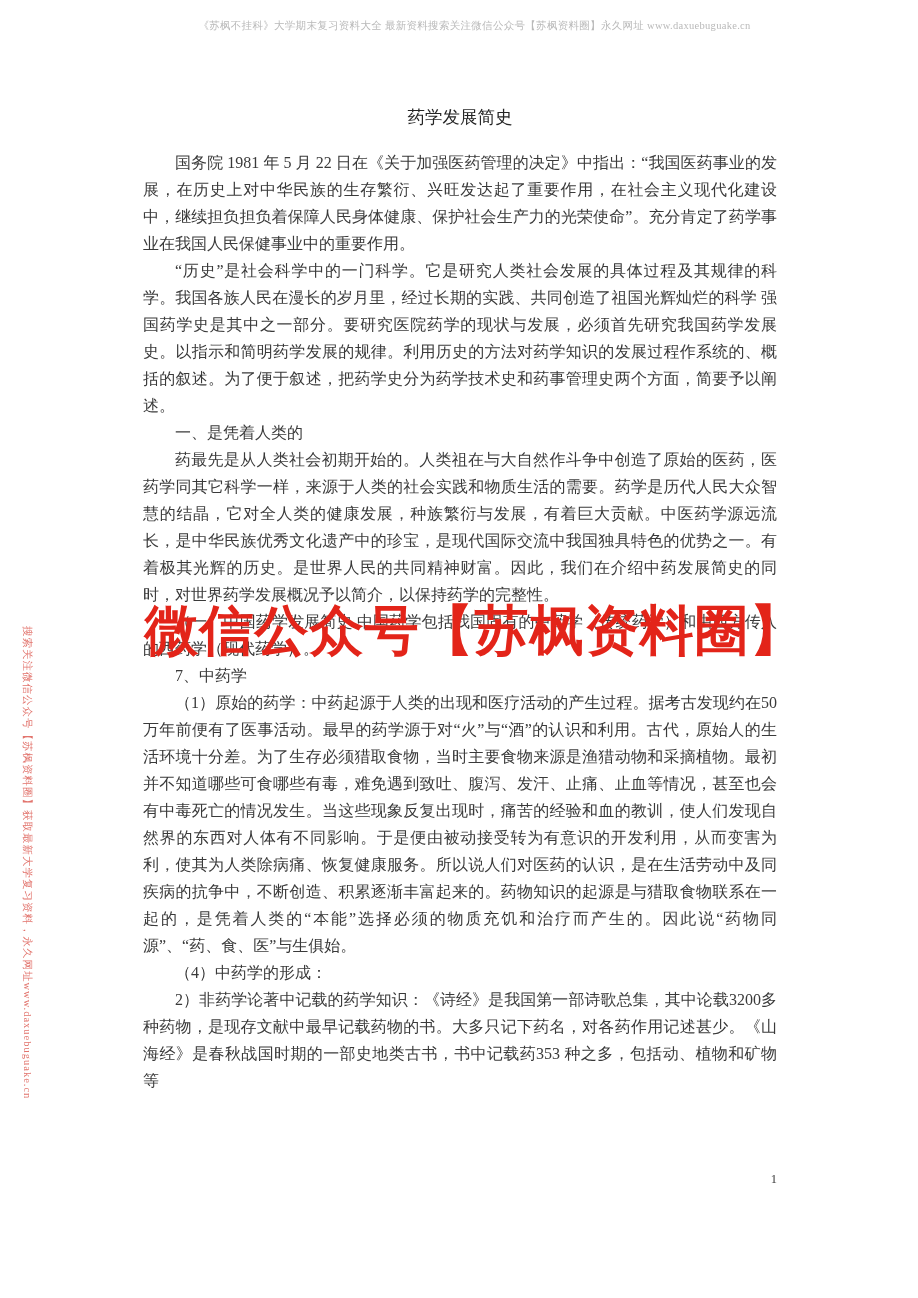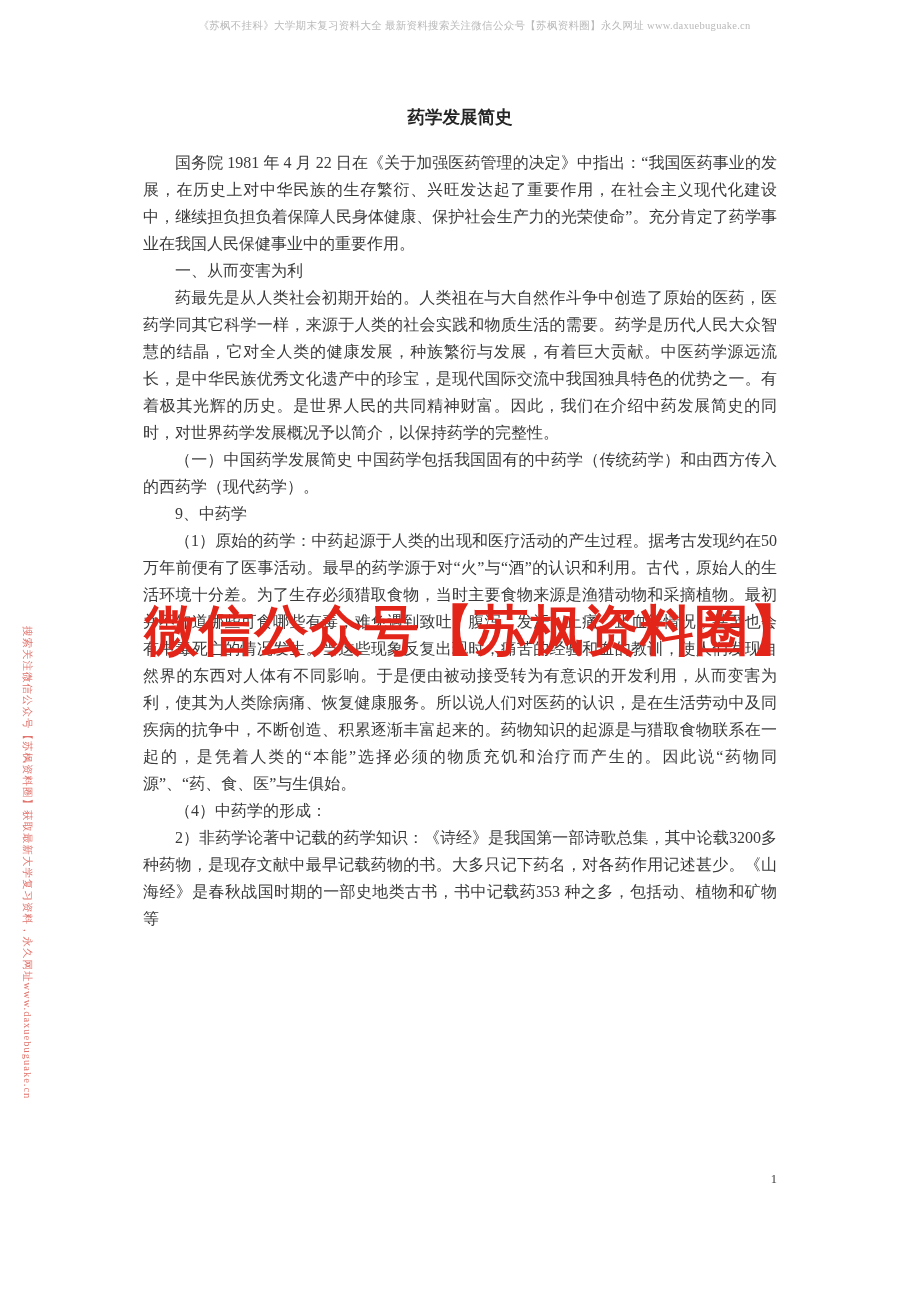--- a/index.html
+++ b/index.html
@@ -34,21 +34,21 @@
     width: 634px;
     color: #3a3a3a;
     font-size: 16px;
     line-height: 27px;
     text-align: justify;
   }
   .doc-title {
     margin: 0 0 18px 0;
     text-align: center;
     font-size: 17.5px;
-    font-weight: bold;
+    font-weight: normal;
     color: #252525;
     line-height: 27px;
   }
   .content p {
     margin: 0;
     text-indent: 2em;
   }
   .watermark-center {
     position: absolute;
     top: 598px;
@@ -86,25 +86,26 @@
 </style>
 </head>
 <body>
 
 <div class="page">
 
   <div class="header-line">《苏枫不挂科》大学期末复习资料大全  最新资料搜索关注微信公众号【苏枫资料圈】永久网址 www.daxuebuguake.cn</div>
 
   <div class="content">
     <h1 class="doc-title">药学发展简史</h1>
-    <p>国务院 1981 年 4 月 22 日在《关于加强医药管理的决定》中指出：“我国医药事业的发展，在历史上对中华民族的生存繁衍、兴旺发达起了重要作用，在社会主义现代化建设中，继续担负担负着保障人民身体健康、保护社会生产力的光荣使命”。充分肯定了药学事业在我国人民保健事业中的重要作用。</p>
-    <p>一、从而变害为利</p>
+    <p>国务院 1981 年 5 月 22 日在《关于加强医药管理的决定》中指出：“我国医药事业的发展，在历史上对中华民族的生存繁衍、兴旺发达起了重要作用，在社会主义现代化建设中，继续担负担负着保障人民身体健康、保护社会生产力的光荣使命”。充分肯定了药学事业在我国人民保健事业中的重要作用。</p>
+    <p>“历史”是社会科学中的一门科学。它是研究人类社会发展的具体过程及其规律的科学。我国各族人民在漫长的岁月里，经过长期的实践、共同创造了祖国光辉灿烂的科学 强国药学史是其中之一部分。要研究医院药学的现状与发展，必须首先研究我国药学发展史。以指示和简明药学发展的规律。利用历史的方法对药学知识的发展过程作系统的、概括的叙述。为了便于叙述，把药学史分为药学技术史和药事管理史两个方面，简要予以阐述。</p>
+    <p>一、是凭着人类的</p>
     <p>药最先是从人类社会初期开始的。人类祖在与大自然作斗争中创造了原始的医药，医药学同其它科学一样，来源于人类的社会实践和物质生活的需要。药学是历代人民大众智慧的结晶，它对全人类的健康发展，种族繁衍与发展，有着巨大贡献。中医药学源远流长，是中华民族优秀文化遗产中的珍宝，是现代国际交流中我国独具特色的优势之一。有着极其光辉的历史。是世界人民的共同精神财富。因此，我们在介绍中药发展简史的同时，对世界药学发展概况予以简介，以保持药学的完整性。</p>
     <p>（一）中国药学发展简史 中国药学包括我国固有的中药学（传统药学）和由西方传入的西药学（现代药学）。</p>
-    <p>9、中药学</p>
+    <p>7、中药学</p>
     <p>（1）原始的药学：中药起源于人类的出现和医疗活动的产生过程。据考古发现约在50万年前便有了医事活动。最早的药学源于对“火”与“酒”的认识和利用。古代，原始人的生活环境十分差。为了生存必须猎取食物，当时主要食物来源是渔猎动物和采摘植物。最初并不知道哪些可食哪些有毒，难免遇到致吐、腹泻、发汗、止痛、止血等情况，甚至也会有中毒死亡的情况发生。当这些现象反复出现时，痛苦的经验和血的教训，使人们发现自然界的东西对人体有不同影响。于是便由被动接受转为有意识的开发利用，从而变害为利，使其为人类除病痛、恢复健康服务。所以说人们对医药的认识，是在生活劳动中及同疾病的抗争中，不断创造、积累逐渐丰富起来的。药物知识的起源是与猎取食物联系在一起的，是凭着人类的“本能”选择必须的物质充饥和治疗而产生的。因此说“药物同源”、“药、食、医”与生俱始。</p>
     <p>（4）中药学的形成：</p>
     <p>2）非药学论著中记载的药学知识：《诗经》是我国第一部诗歌总集，其中论载3200多种药物，是现存文献中最早记载药物的书。大多只记下药名，对各药作用记述甚少。《山海经》是春秋战国时期的一部史地类古书，书中记载药353 种之多，包括动、植物和矿物等</p>
   </div>
 
   <div class="watermark-center">微信公众号【苏枫资料圈】</div>
 
   <div class="watermark-side">搜索关注微信公众号【苏枫资料圈】获取最新大学复习资料，永久网址www.daxuebuguake.cn</div>
 
   <div class="page-number">1</div>

